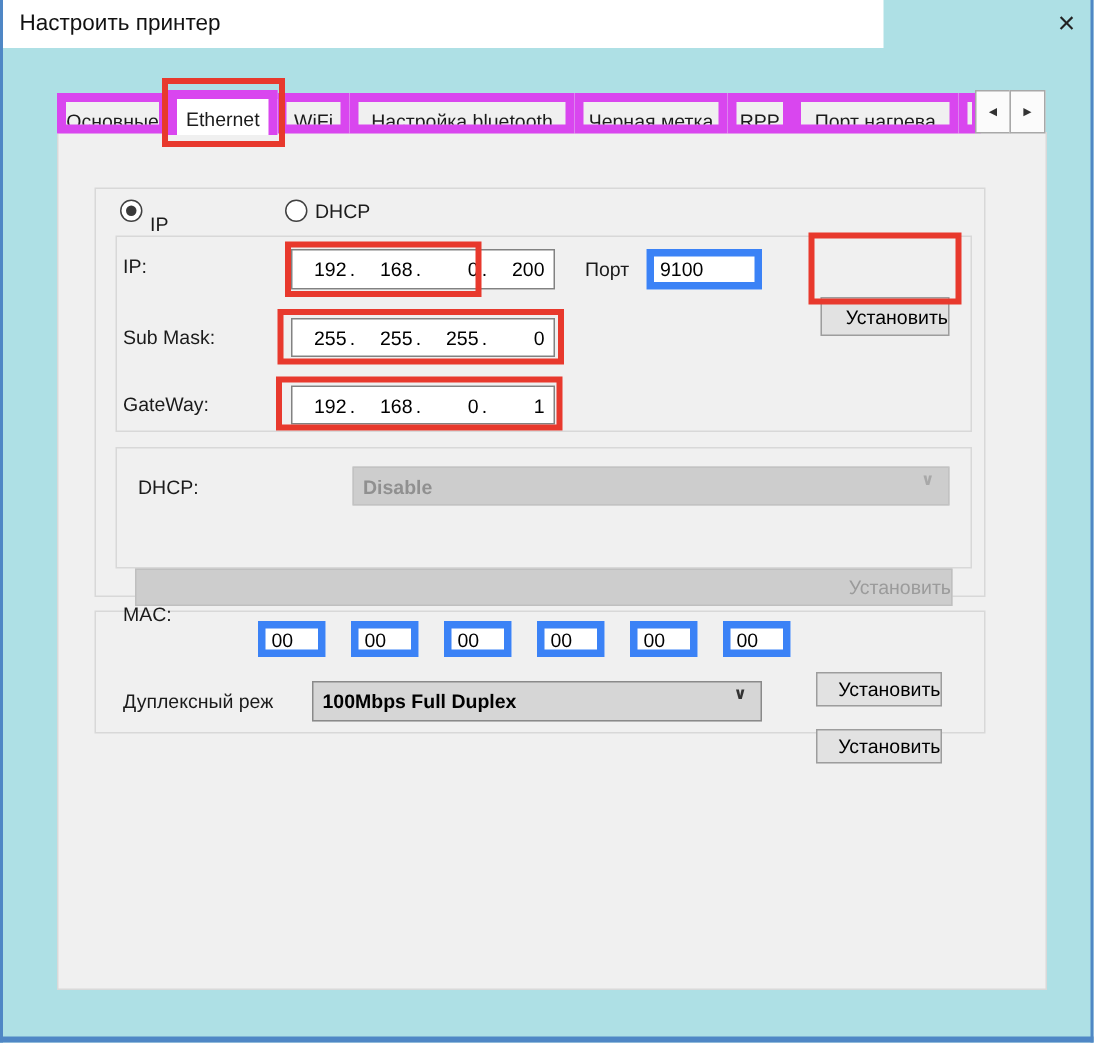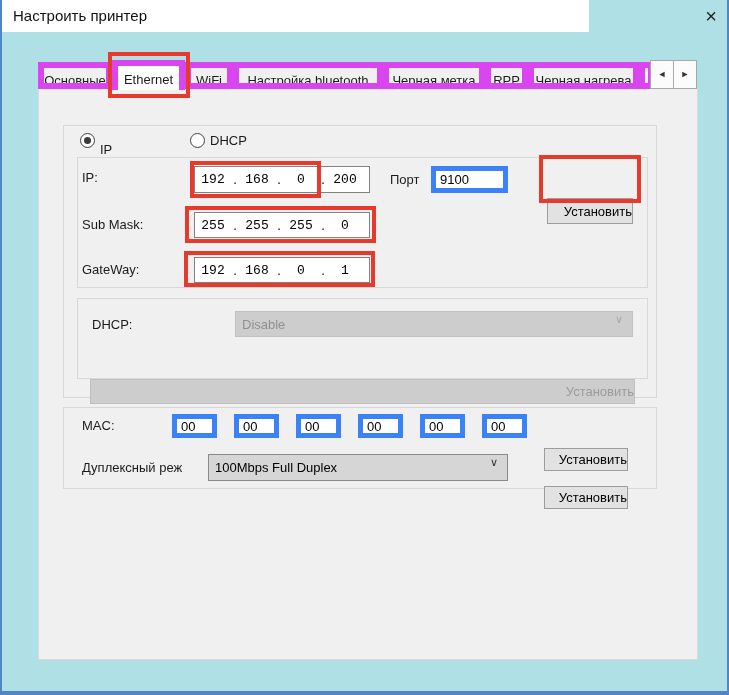--- a/index.html
+++ b/index.html
@@ -14,26 +14,26 @@
   .tabpage{left:0;top:28px;width:660px;height:572px;background:#f0f0f0;border:1px solid #d9d9d9;z-index:1;}
   .tab{top:2px;height:27px;line-height:25px;text-align:center;background:#f0f0f0;border:6px solid #d946ef;font-size:13px;color:#1b1b1b;z-index:2;cursor:pointer;overflow:hidden;white-space:nowrap;}
   .tab.selected{top:0;height:30px;line-height:28px;background:#ffffff;z-index:3;border-bottom:none;}
   .spinner-btn{top:0;height:29px;width:24px;background:#fbfbfb;border:1px solid #a8a8a8;text-align:center;line-height:27px;font-size:9px;color:#333;z-index:3;cursor:pointer;}
   
   .cnt{z-index:4;}
   .groupbox{border:1px solid #d8d8d8;background:#f0f0f0;z-index:2;}
   .panel{border:1px solid #d8d8d8;z-index:2;}
   .lbl{font-size:13px;color:#1b1b1b;white-space:nowrap;z-index:4;}
   .field{background:#ffffff;border:1px solid #828282;display:flex;align-items:center;font-size:13px;color:#000;z-index:4;}
-  .oct{width:36px;text-align:center;font-family:Liberation Mono, monospace;}
+  .oct{width:36px;text-align:right;}
   .sep{width:8px;text-align:center;}
   .tinput{background:#fff;border:5px solid #3b82f6;font-family:"Liberation Sans","DejaVu Sans",sans-serif;font-size:13px;color:#000;padding:0 0 0 4px;margin:0;z-index:4;}
   .btn{background:#e2e2e2;border:1px solid #9d9d9d;font-family:"Liberation Sans","DejaVu Sans",sans-serif;font-size:13px;color:#000;text-align:right;padding:0;z-index:4;cursor:pointer;margin-top:31px;}
   .btn:disabled,.btn.disabled{background:#cdcdcd;border:1px solid #bfbfbf;color:#9b9b9b;cursor:default;}
-  .combo{display:flex;align-items:center;font-size:13px;padding-left:6px;z-index:4;position:absolute;box-sizing:border-box;}
+  .combo{display:flex;align-items:center;font-size:13px;padding-left:6px;z-index:4;position:absolute;box-sizing:border-box;font-weight:bold;}
   .combo .chev{position:absolute;right:9px;top:1px;font-size:11px;}
   .combo.disabled{background:#cdcdcd;border:1px solid #c2c2c2;color:#909090;}
   .combo.disabled .chev{color:#a8a8a8;}
   .combo.enabled{background:#d6d6d6;border:1px solid #8a8a8a;color:#000;}
   .combo.enabled .chev{color:#333;}
   .radio{width:15px;height:15px;border-radius:50%;border:1px solid #404040;background:#fff;z-index:4;cursor:pointer;}
   .radio.on::after{content:"";position:absolute;left:3px;top:3px;width:7px;height:7px;border-radius:50%;background:#3a3a3a;}
   .hl{border:4px solid #e8392d;background:transparent;z-index:9;pointer-events:none;}
 </style>
 </head>
@@ -47,21 +47,21 @@
   </div>
 
   <div class="abs tabctrl">
     <div class="abs tabpage"></div>
     <div class="abs tab" style="left:0;width:74px;">Основные</div>
     <div class="abs tab selected" style="left:74px;width:73px;">Ethernet</div>
     <div class="abs tab" style="left:147px;width:48px;">WiFi</div>
     <div class="abs tab" style="left:195px;width:150px;">Настройка bluetooth</div>
     <div class="abs tab" style="left:345px;width:102px;">Черная метка</div>
     <div class="abs tab" style="left:447px;width:43px;">RPP</div>
-    <div class="abs tab" style="left:490px;width:111px;">Черная нагрева</div>
+    <div class="abs tab" style="left:490px;width:111px;">Порт нагрева</div>
     <div class="abs tab" style="left:601px;width:11px;text-align:left;padding-left:3px;">L</div>
     <div class="abs spinner-btn" style="left:612px;">◄</div>
     <div class="abs spinner-btn" style="left:635px;">►</div>
   </div>
 
   <div class="abs groupbox cnt" style="left:61px;top:125px;width:594px;height:273px;"></div>
 
   <div class="abs radio on cnt" style="left:78px;top:133px;"></div>
   <div class="abs lbl cnt" style="left:98px;top:142px;">IP</div>
   <div class="abs radio cnt" style="left:188px;top:133px;"></div>
@@ -107,21 +107,21 @@
 
   <div class="abs panel cnt" style="left:75px;top:298px;width:571px;height:81px;"></div>
   <div class="abs lbl cnt" style="left:90px;top:317px;">DHCP:</div>
   <div class="combo disabled cnt" style="left:233px;top:311px;width:398px;height:26px;">
     <span>Disable</span>
     <span class="chev">∨</span>
   </div>
   <button class="abs btn disabled cnt" style="left:88px;top:348px;width:545px;height:25px;" disabled="">Установить</button>
 
   <div class="abs groupbox cnt" style="left:61px;top:407px;width:594px;height:82px;"></div>
-  <div class="abs lbl cnt" style="left:80px;top:418px;">MAC:</div>
+  <div class="abs lbl cnt" style="left:80px;top:402px;">MAC:</div>
   <input class="abs tinput cnt" style="left: 170px; top: 414px; width: 45px; height: 24px;" value="00">
   <input class="abs tinput cnt" style="left: 232px; top: 414px; width: 45px; height: 24px;" value="00">
   <input class="abs tinput cnt" style="left: 294px; top: 414px; width: 45px; height: 24px;" value="00">
   <input class="abs tinput cnt" style="left: 356px; top: 414px; width: 45px; height: 24px;" value="00">
   <input class="abs tinput cnt" style="left: 418px; top: 414px; width: 45px; height: 24px;" value="00">
   <input class="abs tinput cnt" style="left: 480px; top: 414px; width: 45px; height: 24px;" value="00">
   <button class="abs btn cnt" style="left:542px;top:417px;width:84px;height:23px;">Установить</button>
 
   <div class="abs lbl cnt" style="left:80px;top:460px;">Дуплексный реж</div>
   <div class="combo enabled cnt" style="left:206px;top:454px;width:300px;height:27px;text-align:center;">

